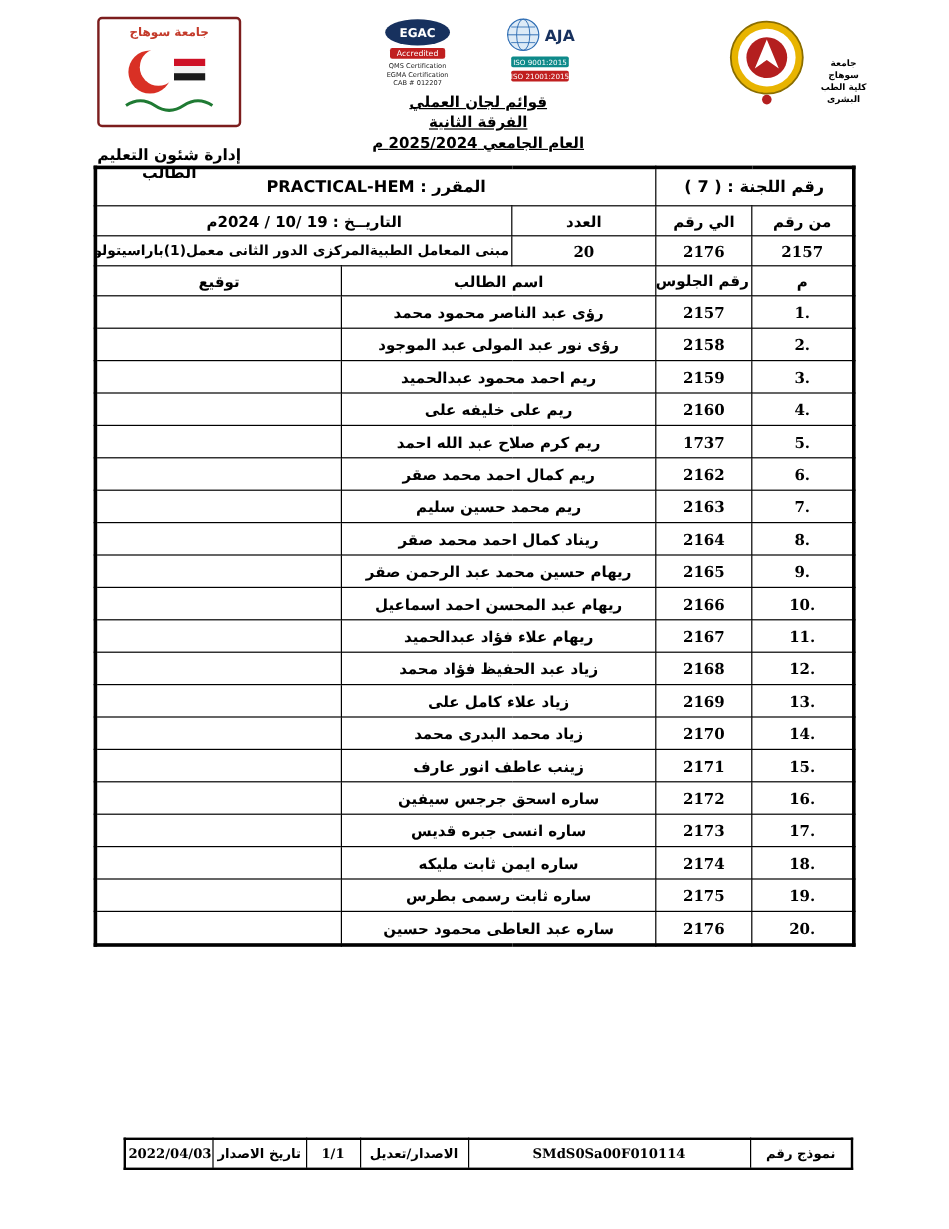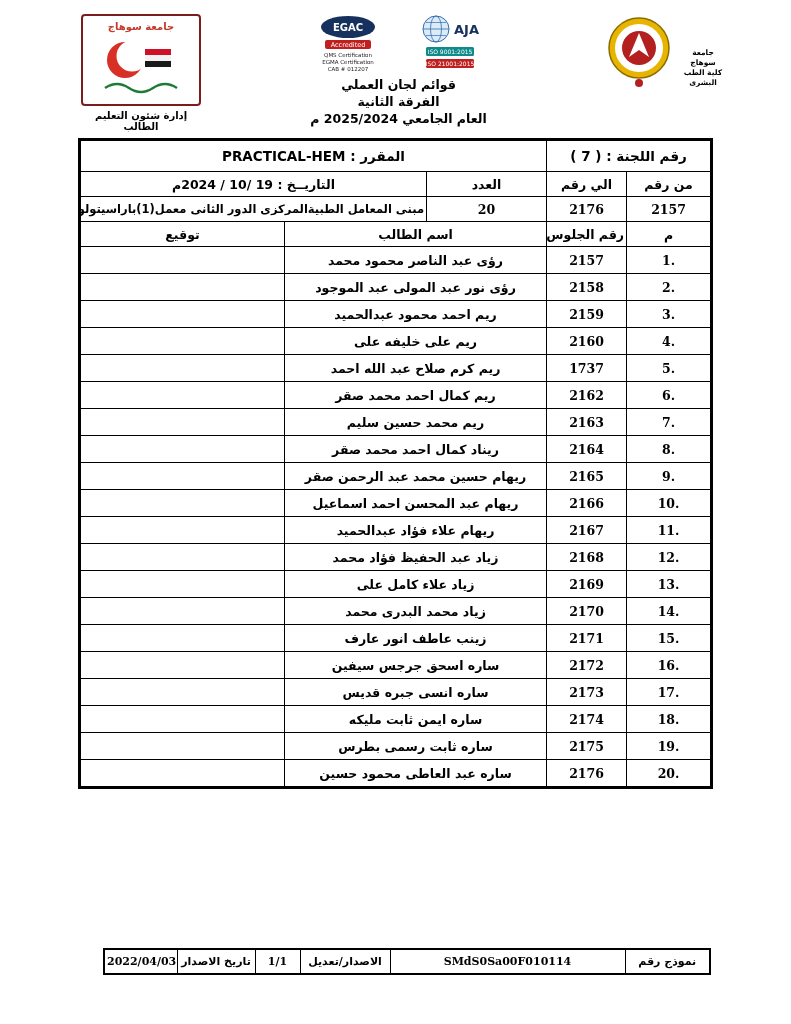--- a/index.html
+++ b/index.html
@@ -9,24 +9,24 @@
   }
   .page { position:relative; width:791px; height:1024px; direction:rtl; overflow:hidden; background:#fff; }
 
   
   .hdr { display:flex; justify-content:space-between; align-items:flex-start; padding:14px 68px 0 76px; height:116px; }
   .uni-block { display:flex; align-items:flex-start; width:132px; }
   .uni-caption { font-size:7.5px; font-weight:bold; text-align:center; line-height:1.35; margin-top:34px; width:40px; }
   .center-block { text-align:center; }
   .cert-row { direction:ltr; display:flex; gap:10px; justify-content:center; }
   .cert-box { width:92px; height:62px; }
-  .center-titles { margin-top:1px; font-weight:bold; font-size:12.5px; line-height:1.35; }
+  .center-titles { margin-top:1px; font-weight:bold; font-size:12.5px; line-height:1.35;text-decoration:underline; }
   .admin-block { width:130px; text-align:center; }
   .admin-box { width:116px; height:88px; border:2px solid #7c1d1d; border-radius:4px; margin:0 auto; background:#fff; }
-  .admin-caption { font-size:10px; font-weight:bold; margin-top:4px; }
+  .admin-caption { font-size:13px; font-weight:bold; margin-top:16px; }
 
   
   table { border-collapse:collapse; }
   .main-table { width:632px; margin:8px auto 0; table-layout:fixed; border:3px solid #000; }
   .main-table td { border:1.5px solid #000; text-align:center; vertical-align:middle; font-weight:bold; padding:0 2px; overflow:hidden; white-space:nowrap; }
   .r1 td { height:30px; font-size:13.5px; }
   .r2 td { height:24px; font-size:12.5px; }
   .r3 td { height:24px; font-size:12.5px; }
   .r3 .loc { font-size:11.5px; }
   .rhead td { height:24px; font-size:12.5px; }

